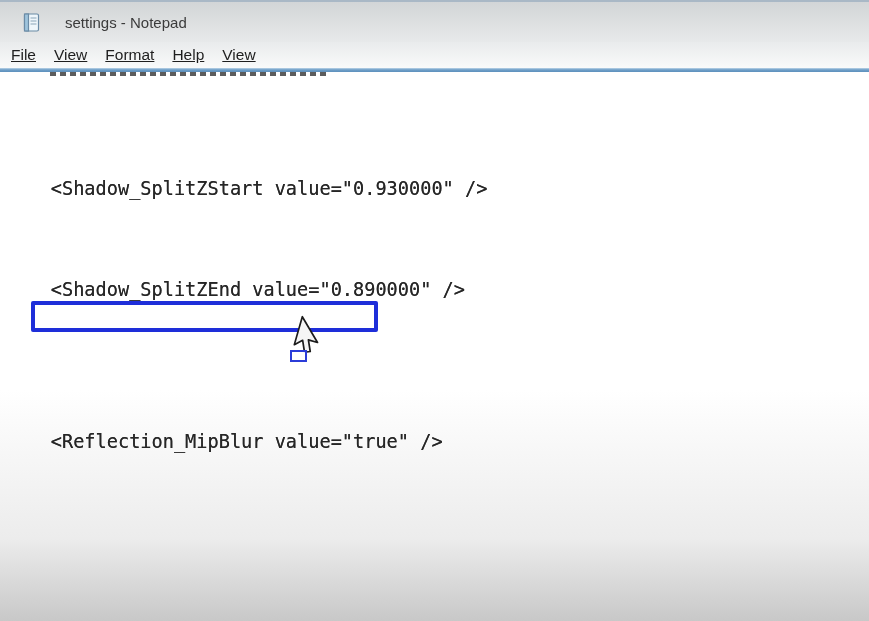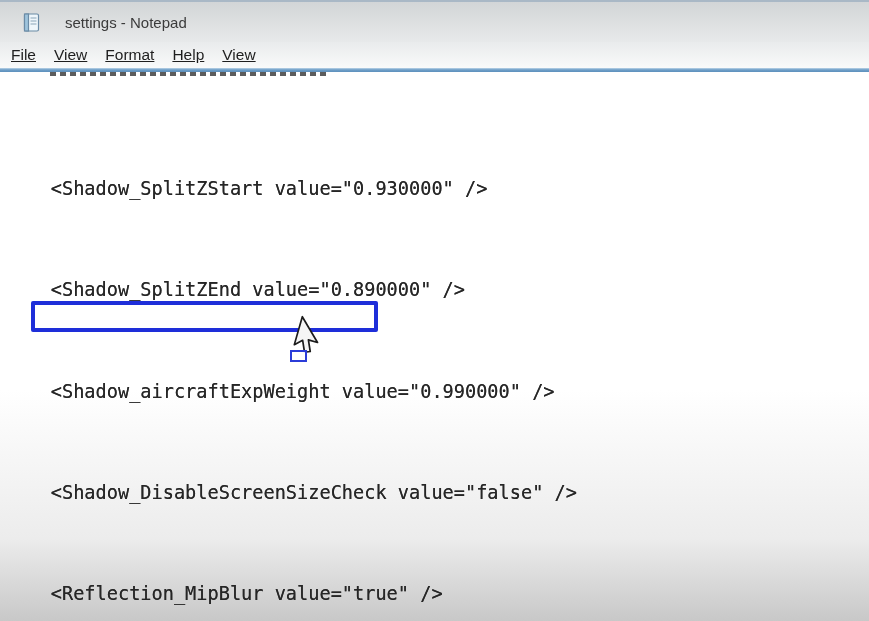--- a/index.html
+++ b/index.html
@@ -91,23 +91,21 @@
 
     <div class="smudge"></div>
 
     <div class="code">
       
     
         <div class="line">    &lt;Shadow_SplitZStart value="0.930000" /&gt;</div>
       
         <div class="line">    &lt;Shadow_SplitZEnd value="0.890000" /&gt;</div>
       
-        <div class="line">    &lt;Shadow_aircraftExpWeight value="0.990000" /&gt;</div>
       
-        <div class="line">    &lt;Shadow_DisableScreenSizeCheck value="false" /&gt;</div>
       
         <div class="line">    &lt;Reflection_MipBlur value="true" /&gt;</div>
       
         
       
         
       
         
       
         

